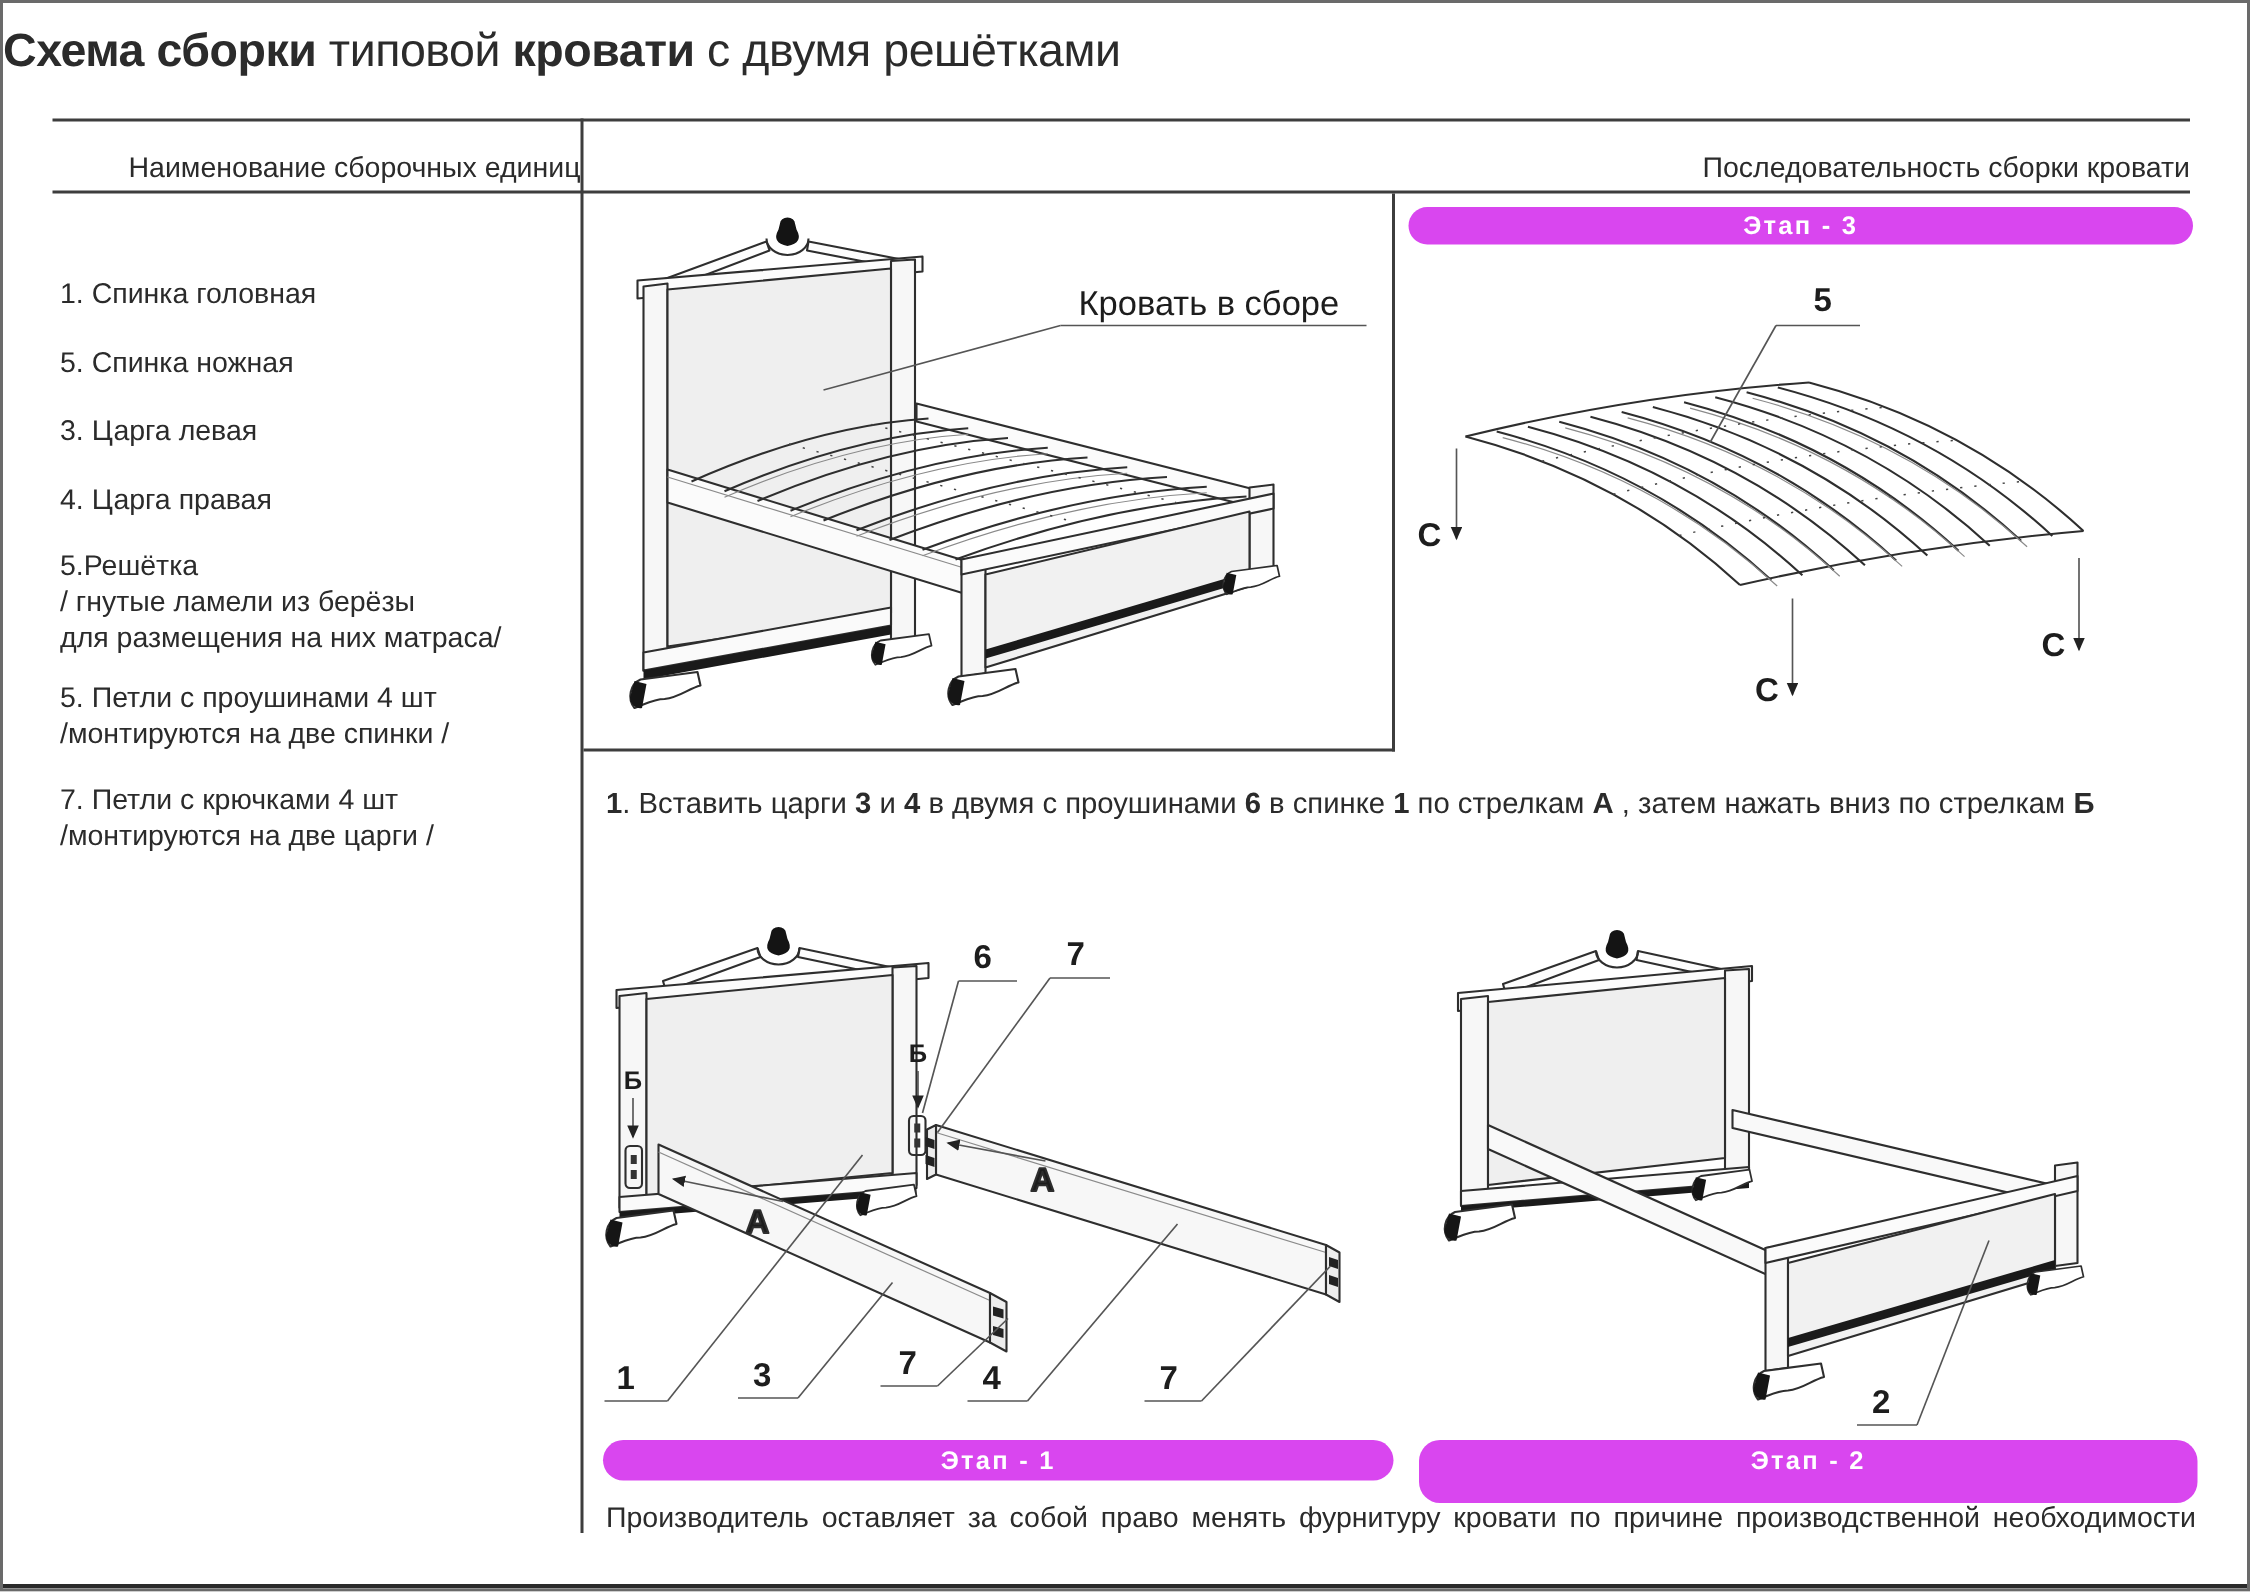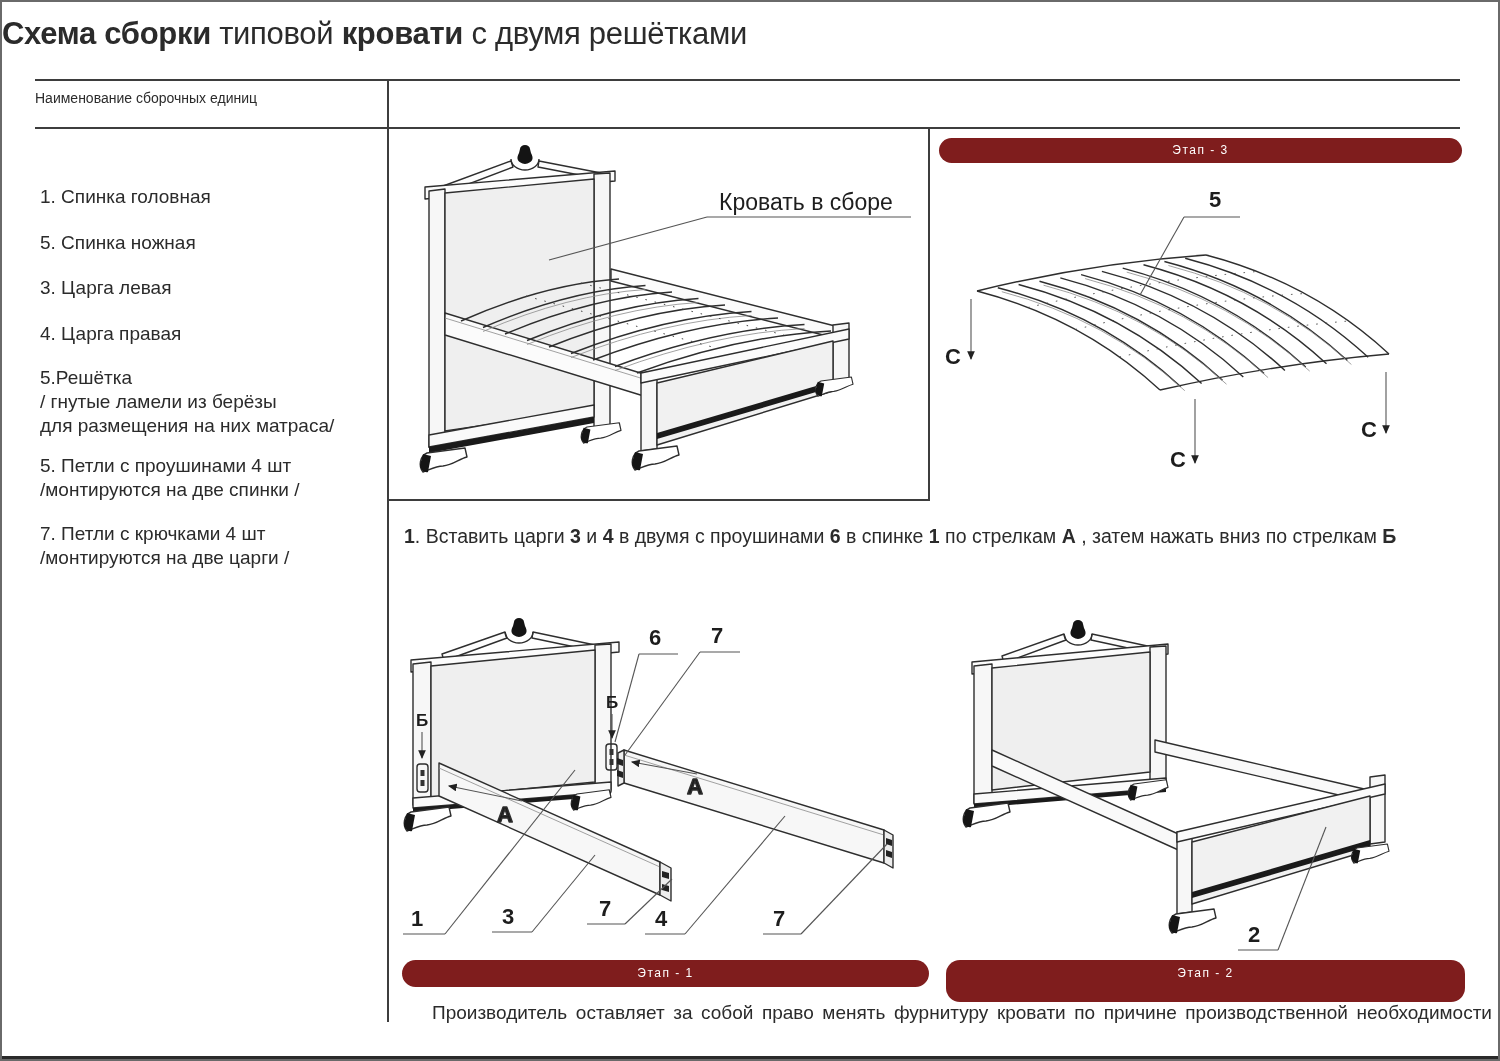--- a/index.html
+++ b/index.html
@@ -5,29 +5,29 @@
   html,body{margin:0;padding:0;background:#e8e8e8;}
   .page{position:relative;width:1500px;height:1061px;background:#fff;overflow:hidden;
         border:2px solid #6a6a6a;box-sizing:border-box;
         font-family:"Liberation Sans","DejaVu Sans",sans-serif;color:#2b2b2b;}
   .page-bottom{position:absolute;left:0;right:0;bottom:0;height:3px;background:#2a2a2a;}
   .abs{position:absolute;}
   .title{left:0;top:14px;width:100%;text-align:left;font-size:31px;letter-spacing:-0.3px;}
   .title .b, .rich .b{font-weight:700;}
   .rule{position:absolute;background:#3d3d3d;height:2px;}
   .vline{position:absolute;background:#3d3d3d;width:2px;}
-  .hdr{font-size:14px;text-align:left;}
+  .hdr{font-size:19px;text-align:right;margin-top:12px;}
   .bed-box{left:387px;top:127px;width:539px;height:370px;
            border-right:2px solid #3d3d3d;border-bottom:2px solid #3d3d3d;}
   .part{left:38px;width:350px;font-size:19px;line-height:24px;white-space:pre-line;}
-  .pill{position:absolute;background:#7f1d1d;color:#fff;font-weight:400;font-size:12px;
+  .pill{position:absolute;background:#d946ef;color:#fff;font-weight:700;font-size:17px;
         text-align:center;border-radius:14px;letter-spacing:1.5px;}
   .instr{left:402px;top:521px;width:1066px;font-size:19.5px;line-height:26px;}
   .footer{left:402px;top:1000px;width:1060px;font-size:19px;
-          text-align:justify;text-align-last:justify;margin-left:28px;}
+          text-align:justify;text-align-last:justify;}
   svg{position:absolute;overflow:visible;}
   svg text{font-family:"Liberation Sans","DejaVu Sans",sans-serif;fill:#1d1d1d;}
   .co{font-size:22px;font-weight:700;}
   .arr{font-size:17px;font-weight:700;}
   .lead{stroke:#555;stroke-width:1.1;fill:none;}
   .ink{stroke:#2e2e2e;stroke-width:1.4;stroke-linejoin:round;fill:none;}
   .thin{stroke:#8a8a8a;stroke-width:0.8;fill:none;}
   .tick{stroke:#444;stroke-width:1;fill:none;stroke-dasharray:1.5,8;}
 </style>
 </head>
@@ -43,20 +43,21 @@
     </defs>
   </svg>
 
   <div class="abs title rich"><span class="b">Схема сборки</span><span> типовой </span><span class="b">кровати</span><span> с двумя решётками</span></div>
 
   <div class="rule" style="left:33px;top:77px;width:1425px"></div>
   <div class="rule" style="left:33px;top:125px;width:1425px"></div>
   <div class="vline" style="left:385px;top:77px;height:943px"></div>
 
   <div class="abs hdr" style="left:33px;top:88px;width:352px">Наименование  сборочных единиц</div>
+  <div class="abs hdr" style="left:387px;top:88px;width:1071px">Последовательность сборки кровати</div>
 
   <div class="abs part" style="top:183px">1.   Спинка головная</div>
   <div class="abs part" style="top:229px">5. Спинка ножная</div>
   <div class="abs part" style="top:274px">3. Царга левая</div>
   <div class="abs part" style="top:320px">4. Царга правая</div>
   <div class="abs part" style="top:364px">5.Решётка
 / гнутые ламели из берёзы
 для размещения на них матраса/</div>
   <div class="abs part" style="top:452px">5. Петли с проушинами 4 шт
 /монтируются на две спинки /</div>

